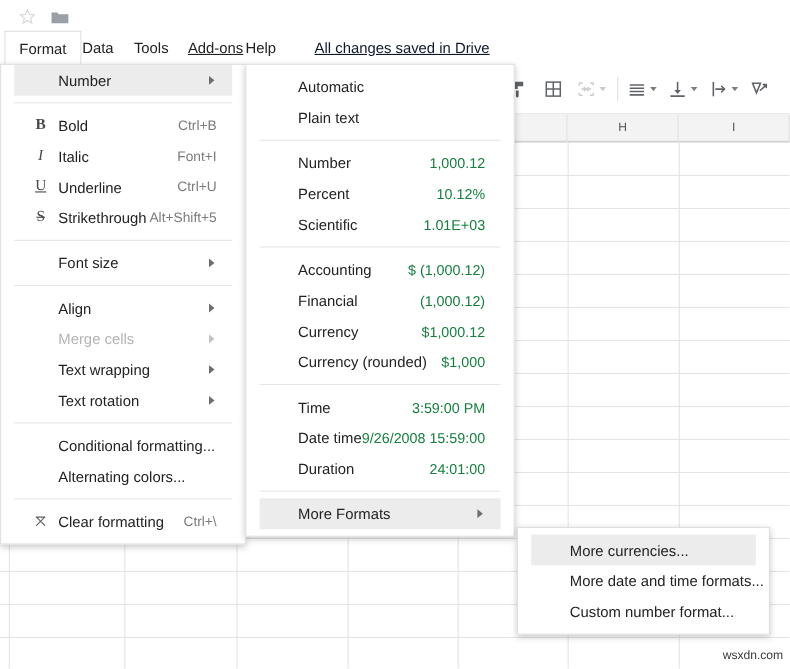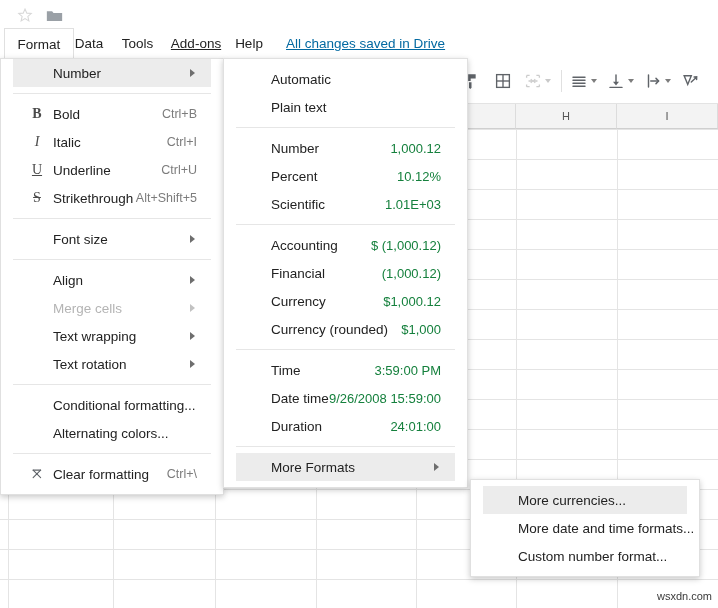--- a/index.html
+++ b/index.html
@@ -35,21 +35,21 @@
   .menu-item.active {
     background:#fff;
     border-left:1px solid #e0e0e0;
     border-right:1px solid #e0e0e0;
     border-top:1px solid #e0e0e0;
     height:31px;
     z-index:40;
   }
   .saved-link {
     position:absolute; top:0; height:30px; display:flex; align-items:center;
-    font-size:13.5px; color:#0369a1; text-decoration:underline; white-space:nowrap;
+    font-size:13.5px; color:#0f172a; text-decoration:underline; white-space:nowrap;
     cursor:pointer;
   }
 
   
   .toolbar {
     position:absolute; left:460px; top:58px; width:258px; height:46px;
     background:#fff; display:flex; align-items:center;
     border-bottom:1px solid #e3e3e3;
   }
   .tool { display:flex; align-items:center; margin-right:2px; }
@@ -175,21 +175,21 @@
       </svg>
     </span>
   </div>
 
   <div class="menubar">
     <div id="menubar-items">
         <div class="menu-item active" style="left: 4px; width: 70px;">Format</div>
         <div class="menu-item" style="left: 66px; width: 46px;">Data</div>
         <div class="menu-item" style="left: 113px; width: 49px;">Tools</div>
         <div class="menu-item" style="left: 162px; width: 68px; text-decoration: underline;">Add-ons</div>
-        <div class="menu-item" style="left: 228px; width: 42px;">Help</div>
+        <div class="menu-item" style="left: 216px; width: 42px;">Help</div>
       </div>
     <div class="saved-link" id="saved-status" style="left: 286px;">All changes saved in Drive</div>
   </div>
 
   <div class="toolbar">
     <div style="width:4px"></div>
 
     <div class="tool">
       <svg width="20" height="20" viewBox="0 0 24 24" fill="#5f6368">
         <path d="M5 4 L14 4 L14 9 L8 9 L8 12 L5 12 Z"></path>
@@ -273,21 +273,21 @@
           <span class="fmt-glyph">B</span>
         </span>
         <span class="lbl">Bold</span>
         <span class="shortcut">Ctrl+B</span>
       </div>
       <div class="mrow">
         <span class="ico">
           <span class="fmt-glyph it">I</span>
         </span>
         <span class="lbl">Italic</span>
-        <span class="shortcut">Ctrl+I</span>
+        <span class="shortcut">Font+I</span>
       </div>
       <div class="mrow">
         <span class="ico">
           <span class="fmt-glyph un">U</span>
         </span>
         <span class="lbl">Underline</span>
         <span class="shortcut">Ctrl+U</span>
       </div>
       <div class="mrow">
         <span class="ico">

